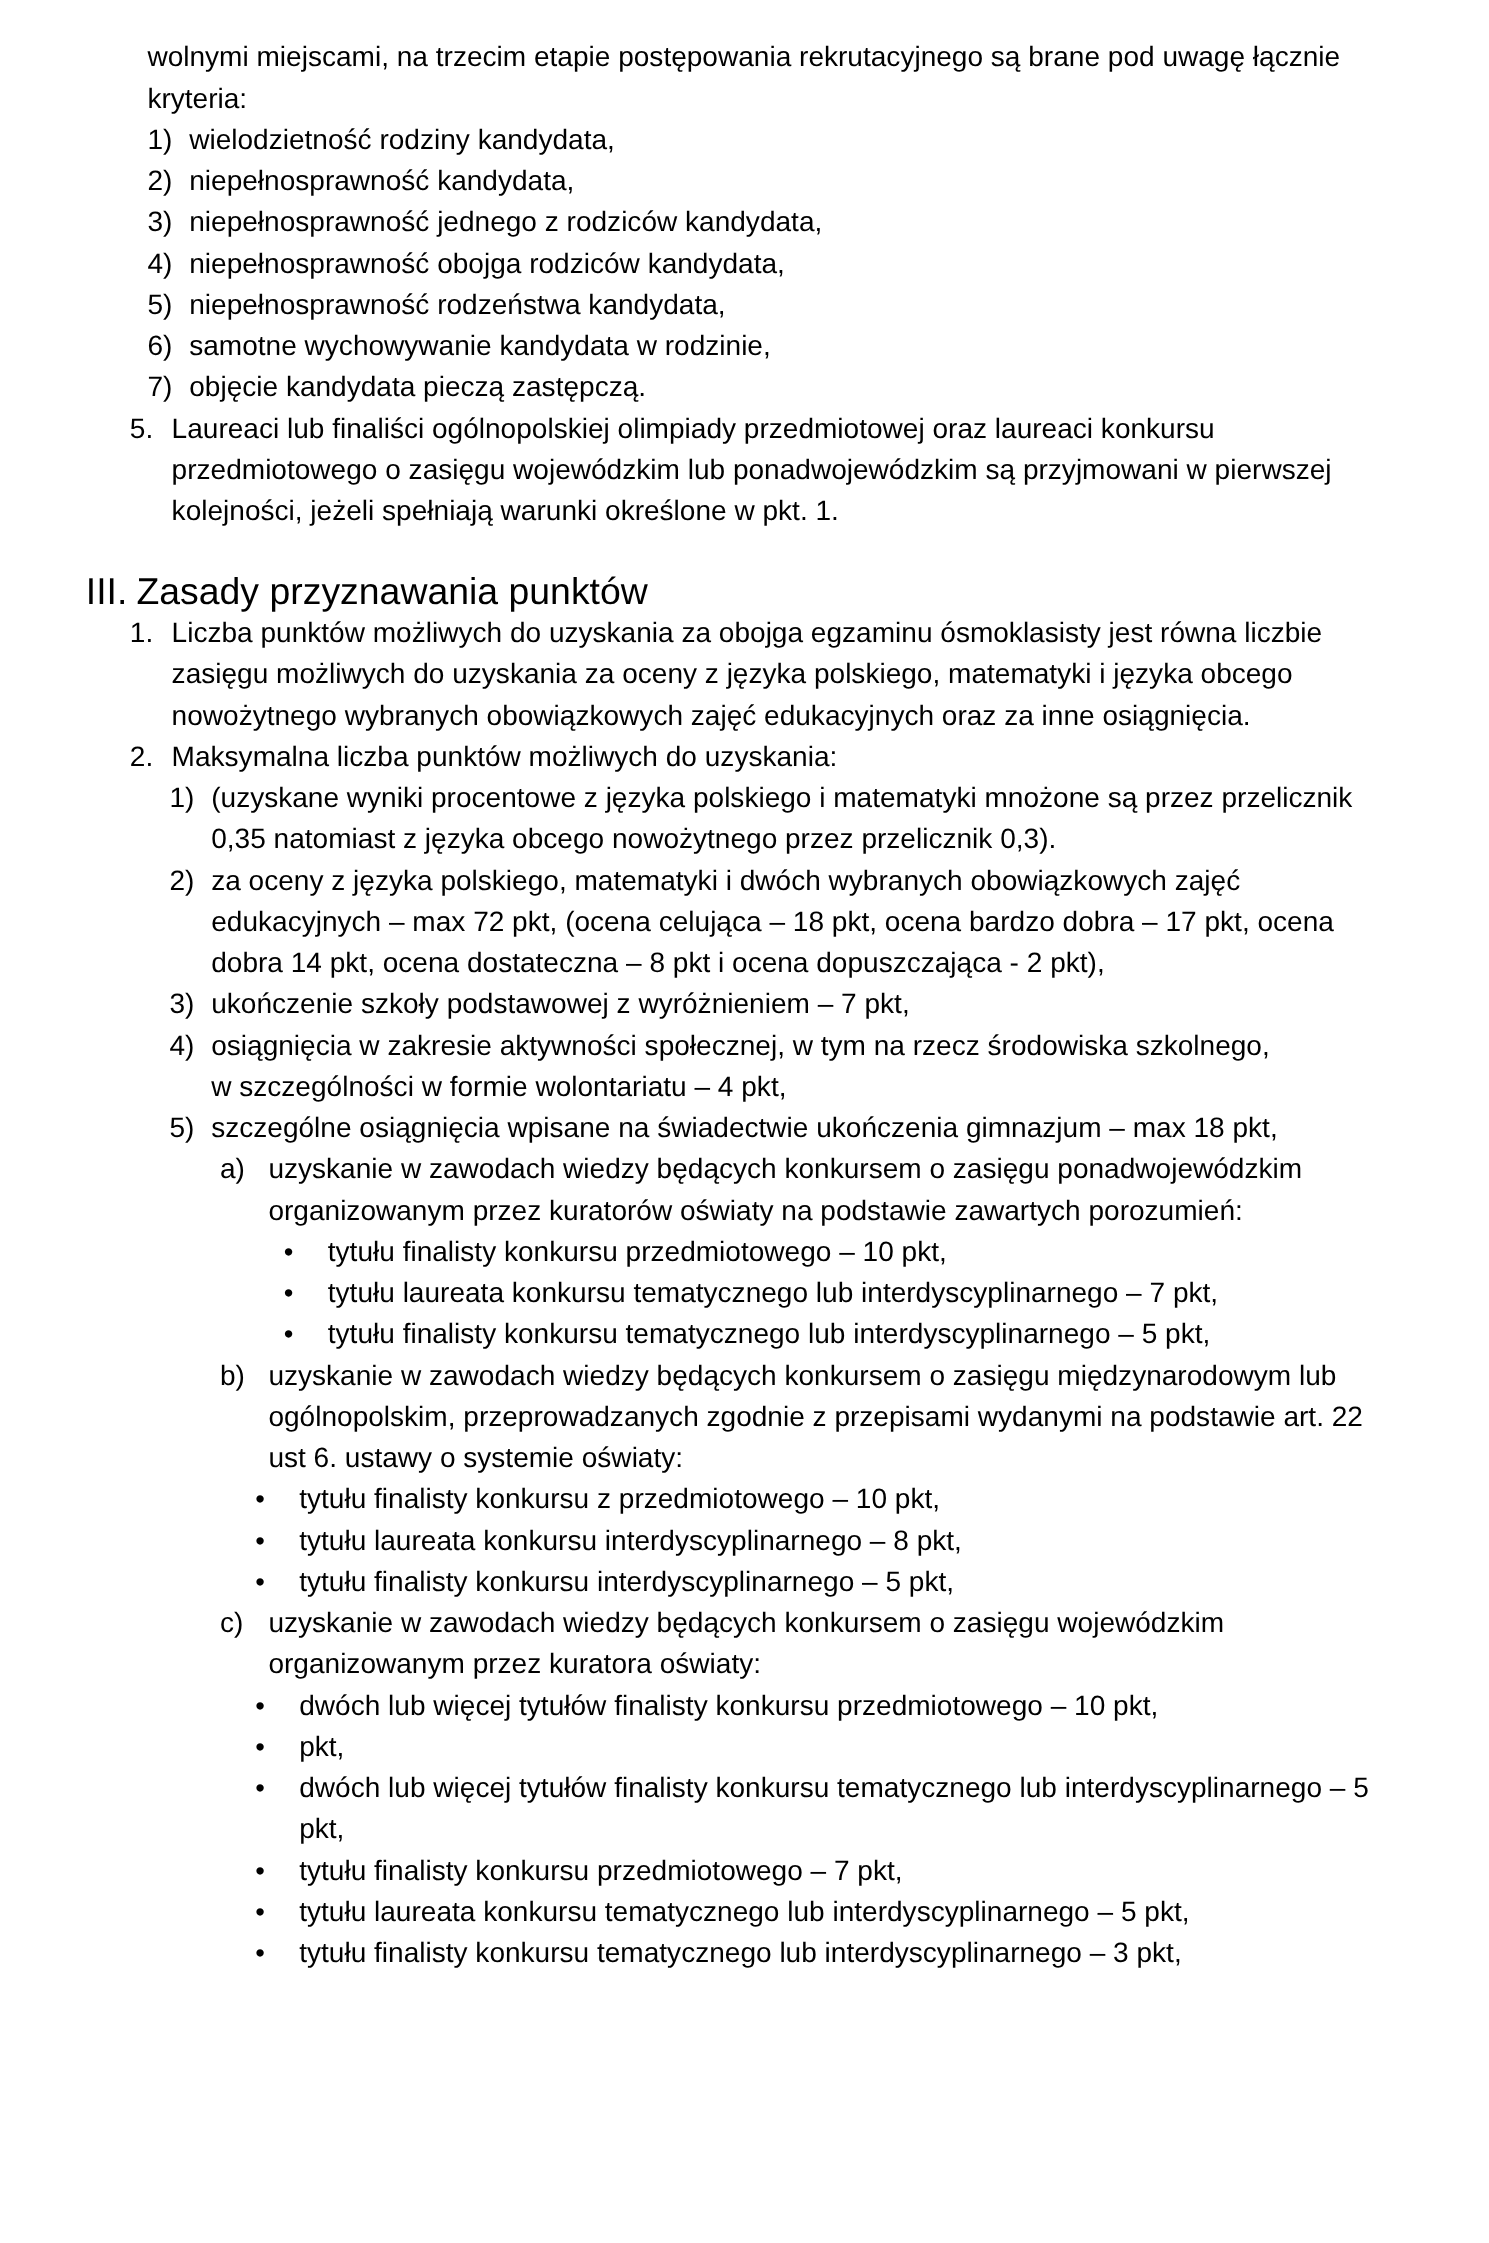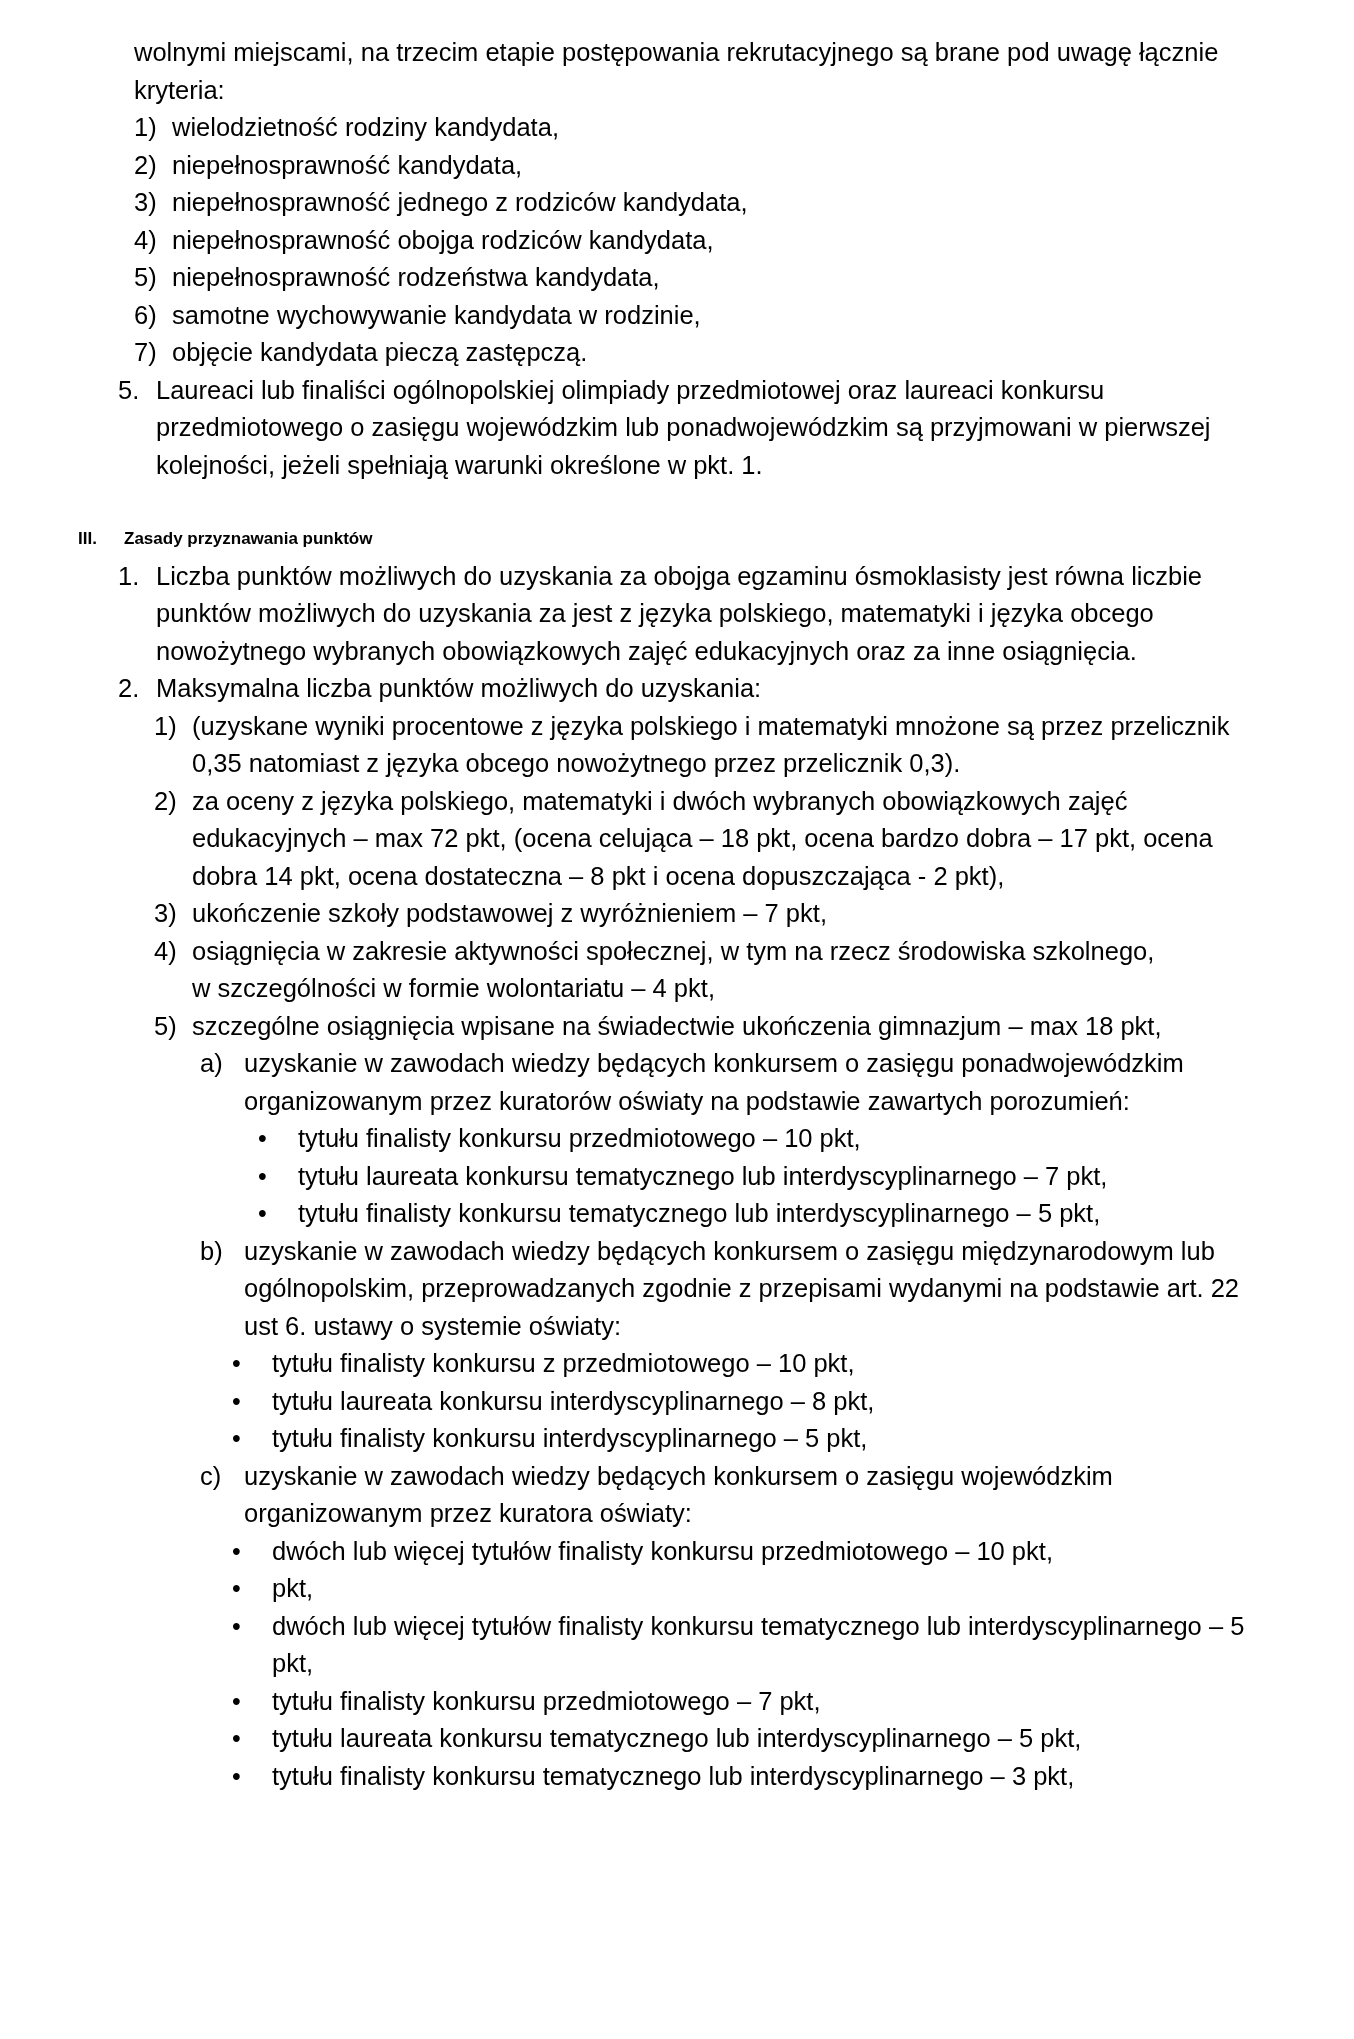--- a/index.html
+++ b/index.html
@@ -56,22 +56,22 @@
   .ind-letter { margin-left: 122px; }  
   .ind-bulletA{ margin-left: 180px; }  
   .ind-bulletB{ margin-left: 154px; }  
 
   .marker-w-sm { width: 38px; }   
   .marker-w-md { width: 44px; }   
   .marker-w-rom{ width: 46px; }   
   .marker-w-bul{ width: 40px; }   
 
   .rom-head {
-    font-weight: bold;
-    font-size: 17px;
+    font-weight: normal;
+    font-size: 34px;
     line-height: 37.5px;
   }
 
   .bullet-dot {
     display: inline-block;
     font-size: 25px;
     line-height: 37.5px;
   }
   .spacer-lg { height: 36px; }
 
@@ -131,21 +131,21 @@
 
   <div class="row rom-head">
     <span class="marker marker-w-rom">III.</span>
     <span class="body">Zasady przyznawania punktów</span>
   </div>
 
   <div class="row line ind-num1">
     <span class="marker marker-w-sm">1.</span>
     <span class="body just">
       <span class="blk">Liczba punktów możliwych do uzyskania za obojga egzaminu ósmoklasisty jest równa liczbie</span>
-      <span class="blk">punktów możliwych do uzyskania za jest z języka polskiego, matematyki i języka obcego</span>
+      <span class="blk">zasięgu możliwych do uzyskania za oceny z języka polskiego, matematyki i języka obcego</span>
       <span class="blk lastline">nowożytnego wybranych obowiązkowych zajęć edukacyjnych oraz za inne osiągnięcia.</span>
     </span>
   </div>
 
   <div class="row line ind-num1 noj">
     <span class="marker marker-w-sm">2.</span>
     <span class="body">Maksymalna liczba punktów możliwych do uzyskania:</span>
   </div>
 
   <div class="ind-paren2">

